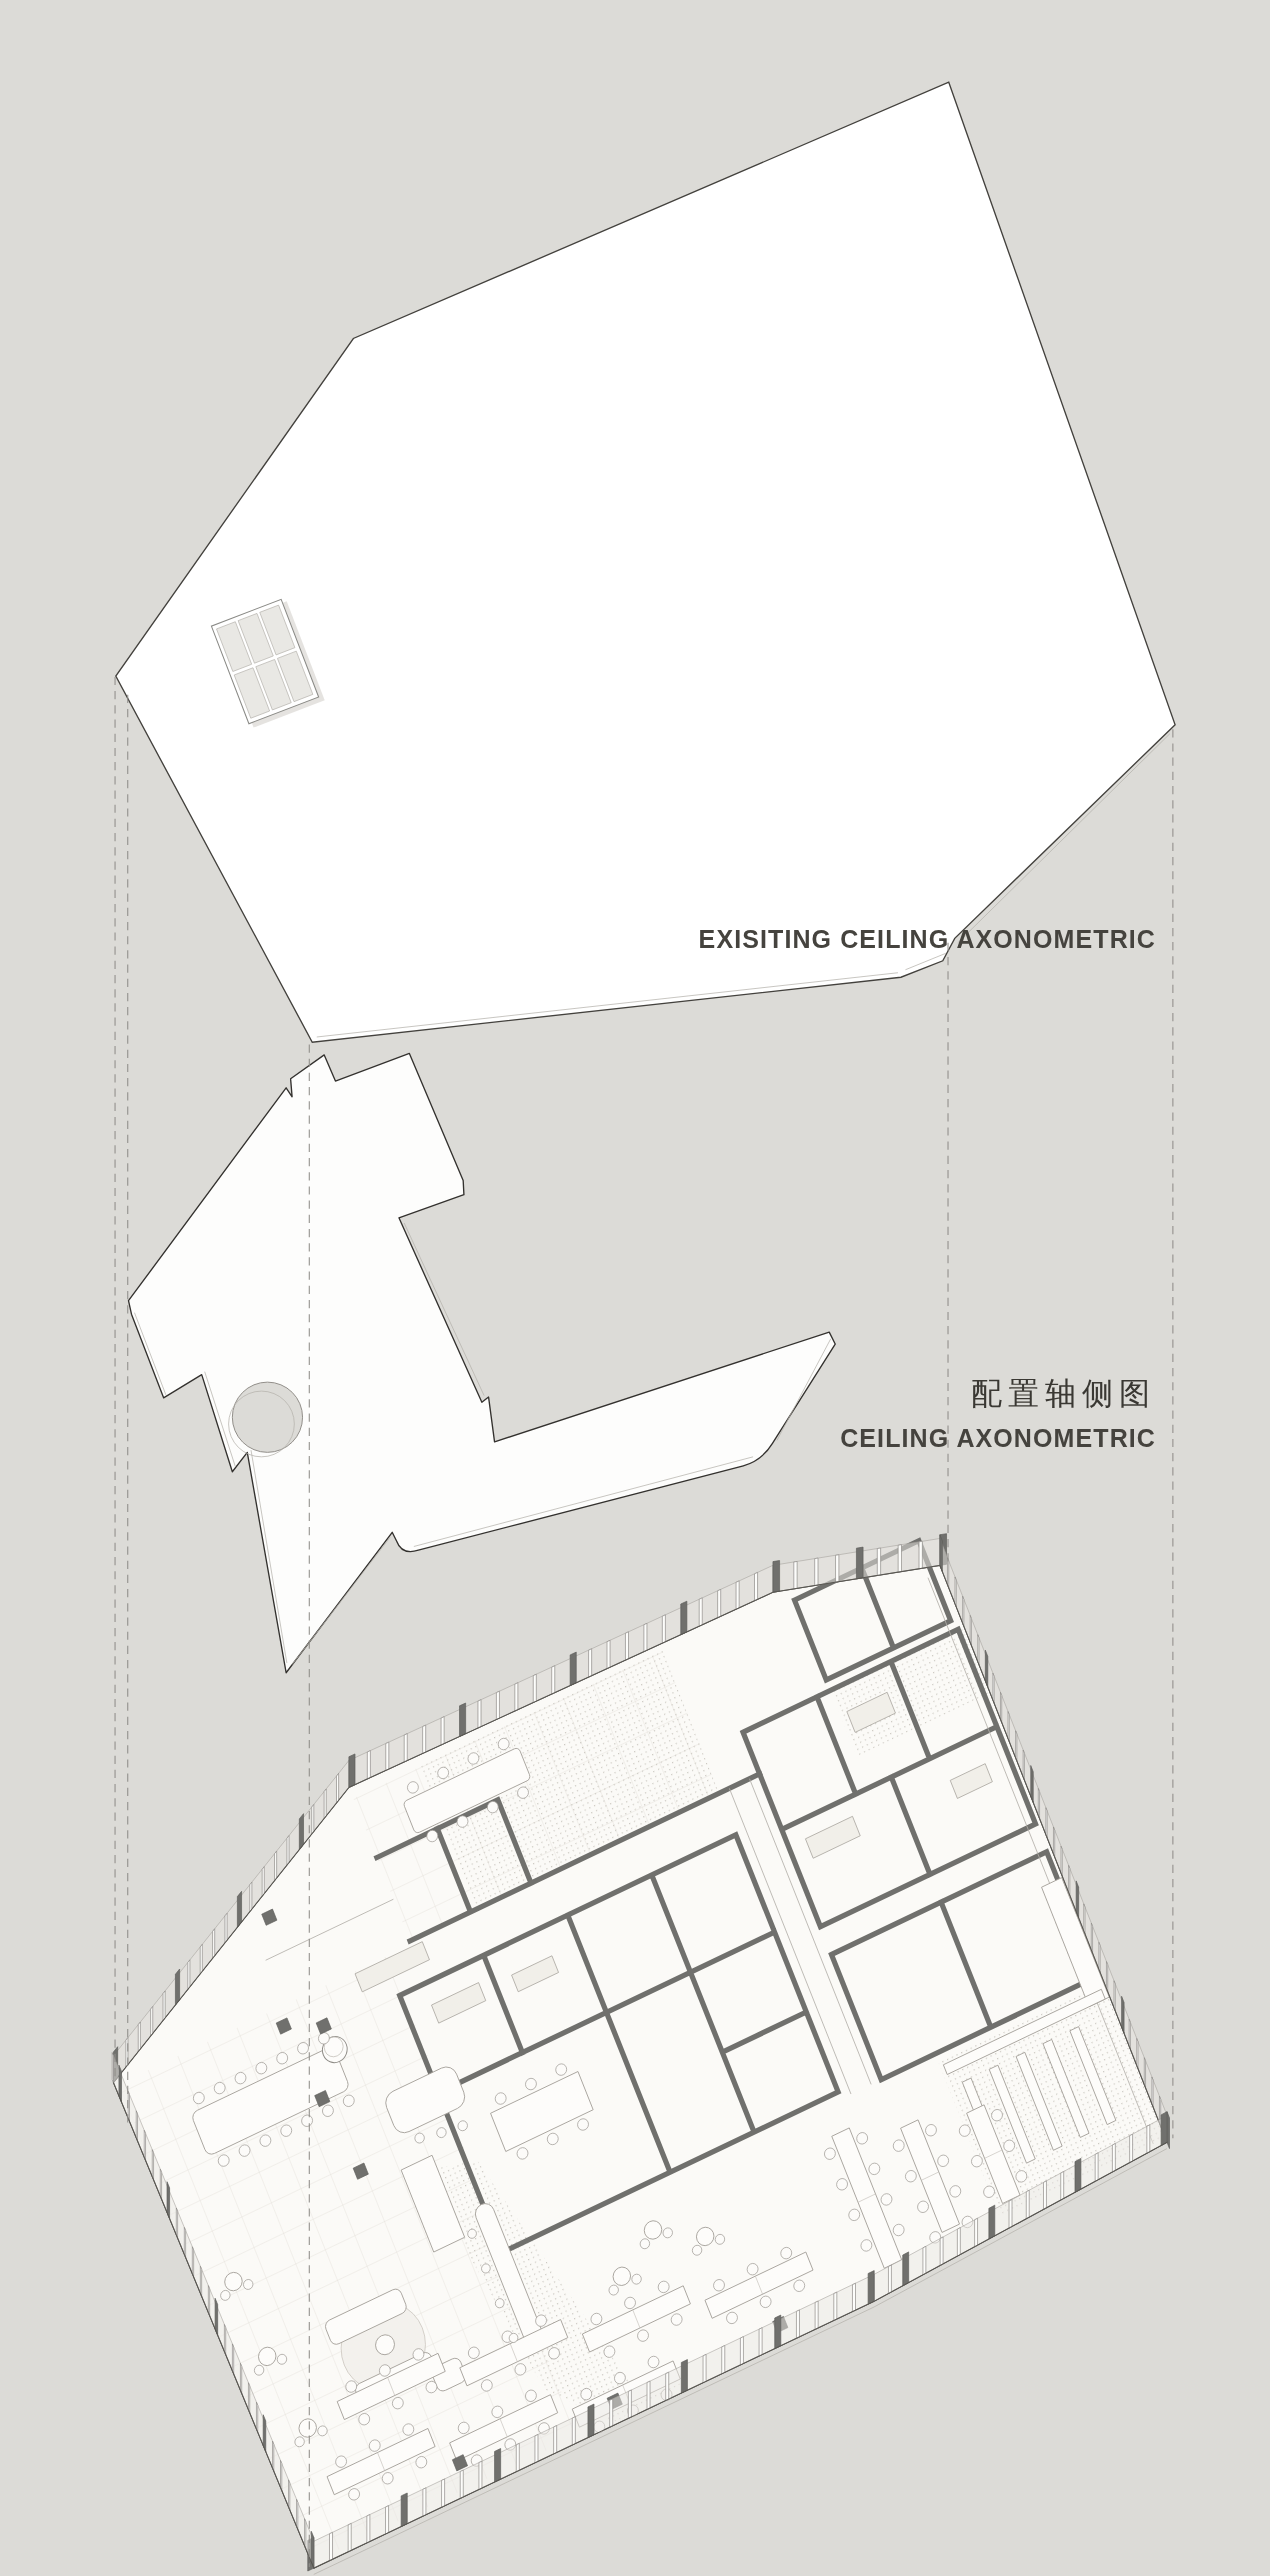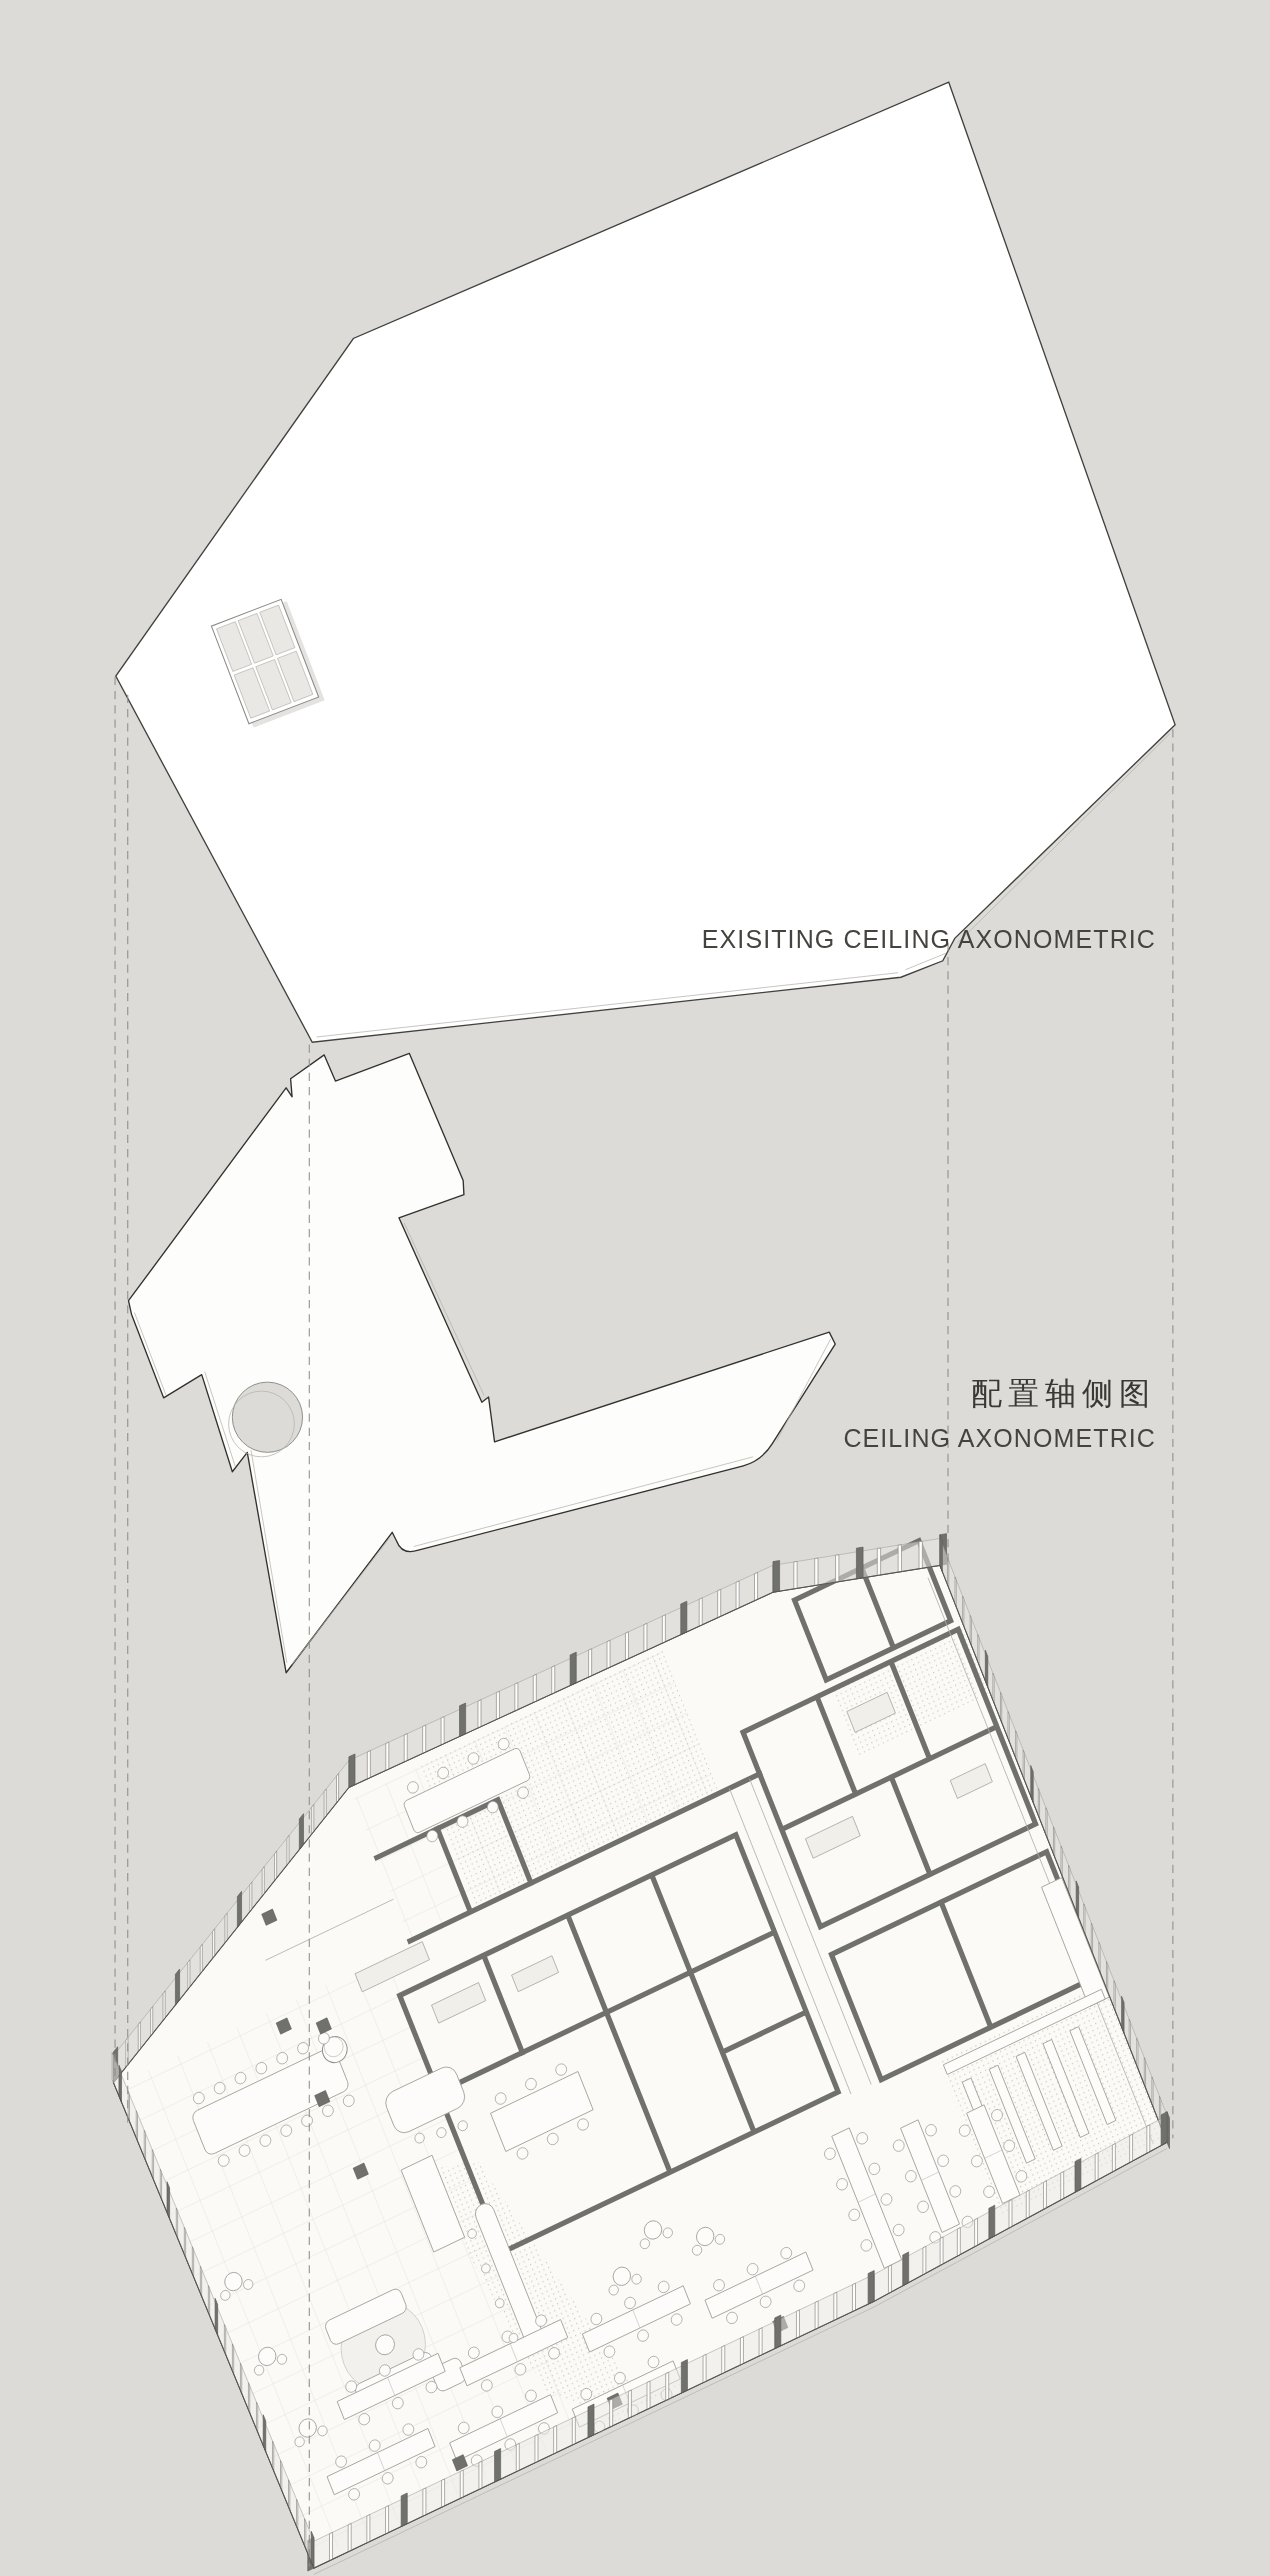--- a/index.html
+++ b/index.html
@@ -8,21 +8,21 @@
     --light-line:#b2aea8;
   }
   html,body{margin:0;padding:0;background:#bfbeba;}
   .canvas{
     position:relative;width:1270px;height:2576px;background:var(--bg);
     overflow:hidden;font-family:"Liberation Sans",sans-serif;
   }
   svg{position:absolute;left:0;top:0;}
   .lbl{position:absolute;text-align:right;color:var(--ink);}
   .lbl .zh{font-size:31px;letter-spacing:6px;font-weight:500;white-space:nowrap;}
-  .lbl .en{font-size:25px;letter-spacing:1.1px;font-weight:400;margin-top:9px;white-space:nowrap;color:#45433e;}
+  .lbl .en{font-size:25px;letter-spacing:1.1px;font-weight:700;margin-top:9px;white-space:nowrap;color:#45433e;}
   .roof-shape{fill:#ffffff;stroke:var(--outline);stroke-width:1.8;}
   .ceil-shape{fill:#fdfdfc;stroke:#33312e;stroke-width:1.8;stroke-linejoin:round;}
   .slab{fill:var(--floor);stroke:#4a4845;stroke-width:1.5;}
   .wall{fill:none;stroke:var(--wall);stroke-width:7;stroke-linecap:square;}
   .glassline{fill:none;stroke:var(--light-line);stroke-width:1;}
   .thin{fill:none;stroke:#b5b2ac;stroke-width:1;}
   .furn{fill:#fdfcfa;stroke:var(--furn-stroke);stroke-width:1.1;}
   .furn2{fill:#f1efe9;stroke:var(--furn-stroke);stroke-width:0.9;}
   .dashline{fill:none;stroke:var(--dash);stroke-width:1.4;stroke-dasharray:11 8;}
   .pane{fill:var(--pane);stroke:#b0ada7;stroke-width:0.8;}

